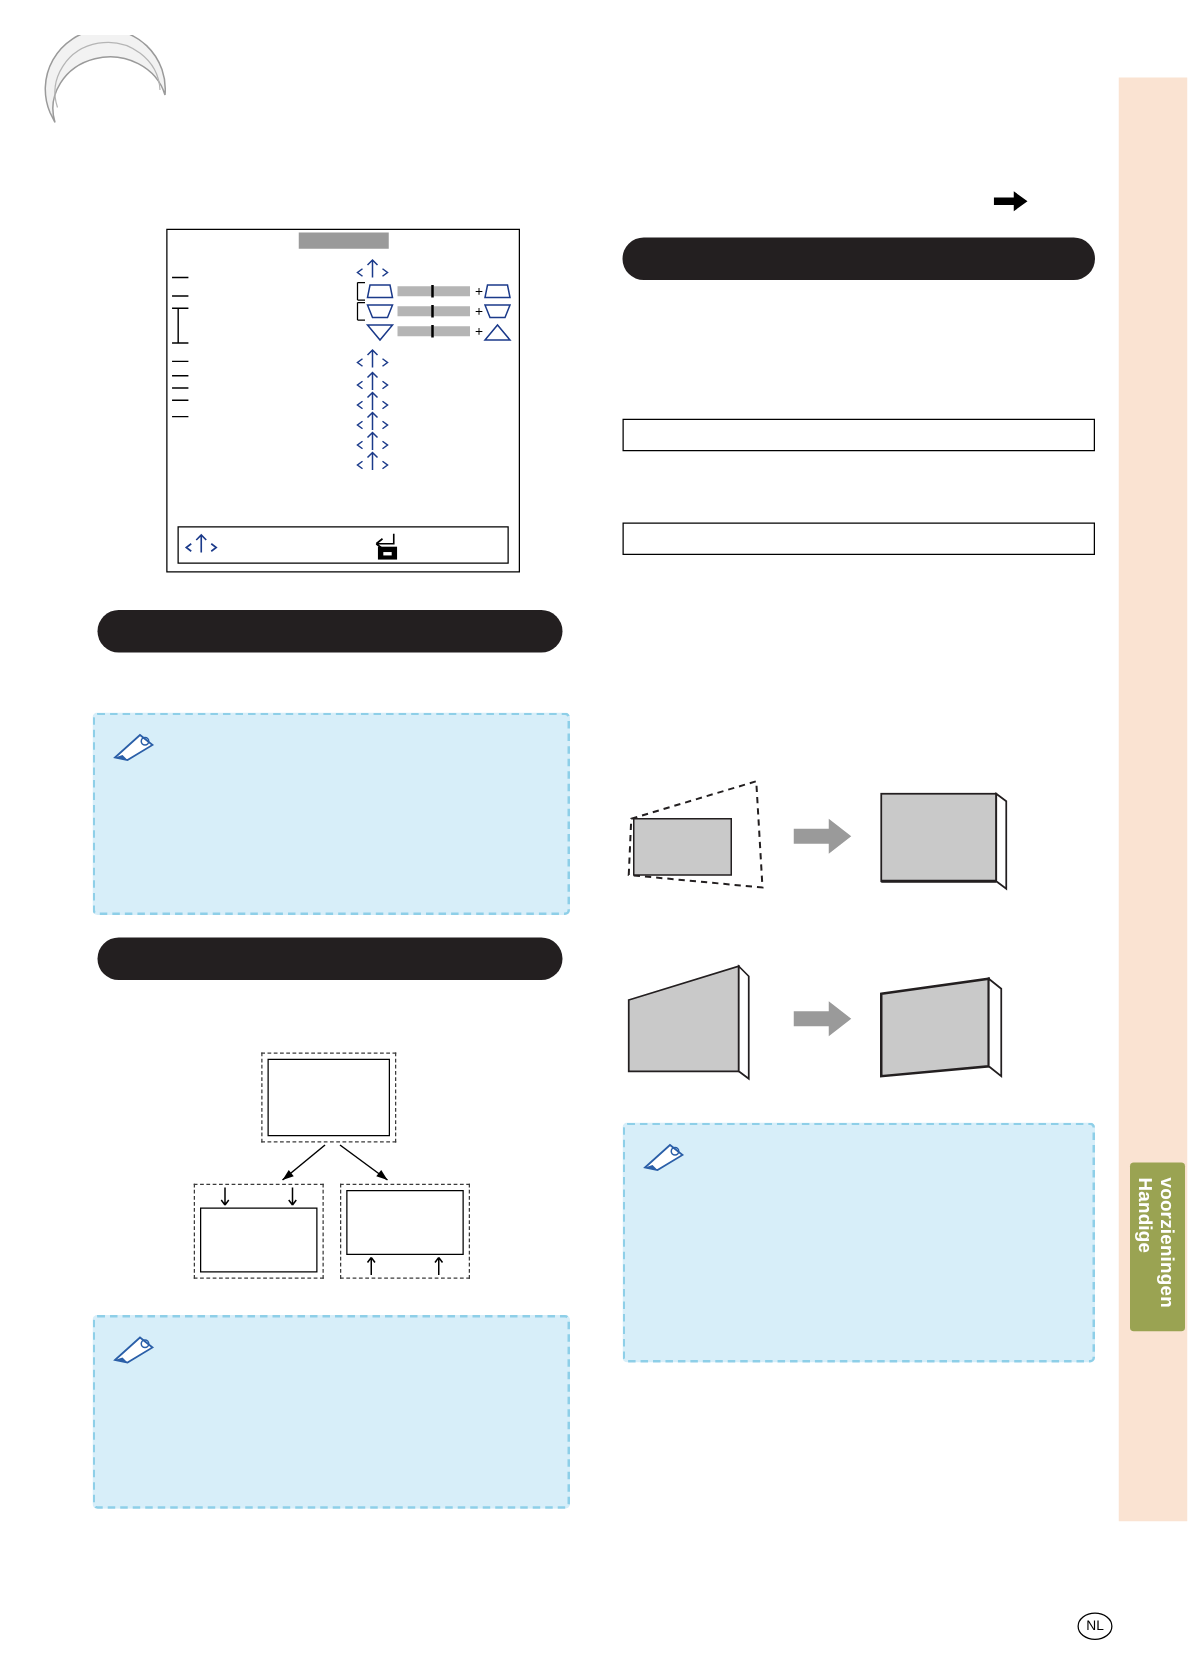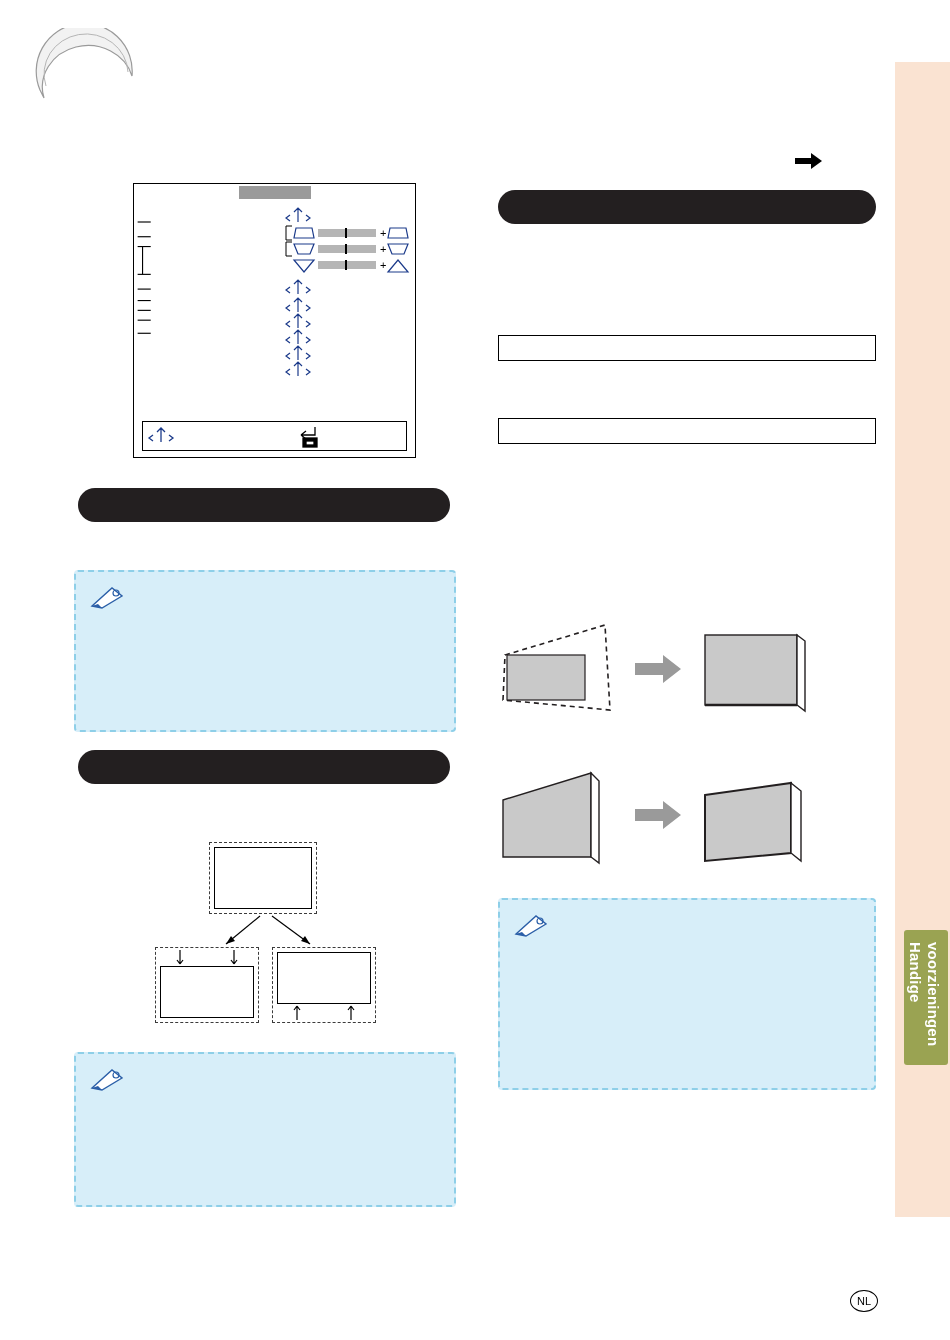--- a/index.html
+++ b/index.html
@@ -51,21 +51,21 @@
     position: absolute;
     left: 32px;
     top: 28px;
     width: 108px;
     height: 108px;
   }
 
   
   .page-badge {
     position: absolute;
-    right: 72px;
+    right: 60px;
     bottom: 28px;
     width: 26px;
     height: 20px;
     border: 1.2px solid #000;
     border-radius: 50%;
     display: flex;
     align-items: center;
     justify-content: center;
     font-size: 11px;
     color: #000;

